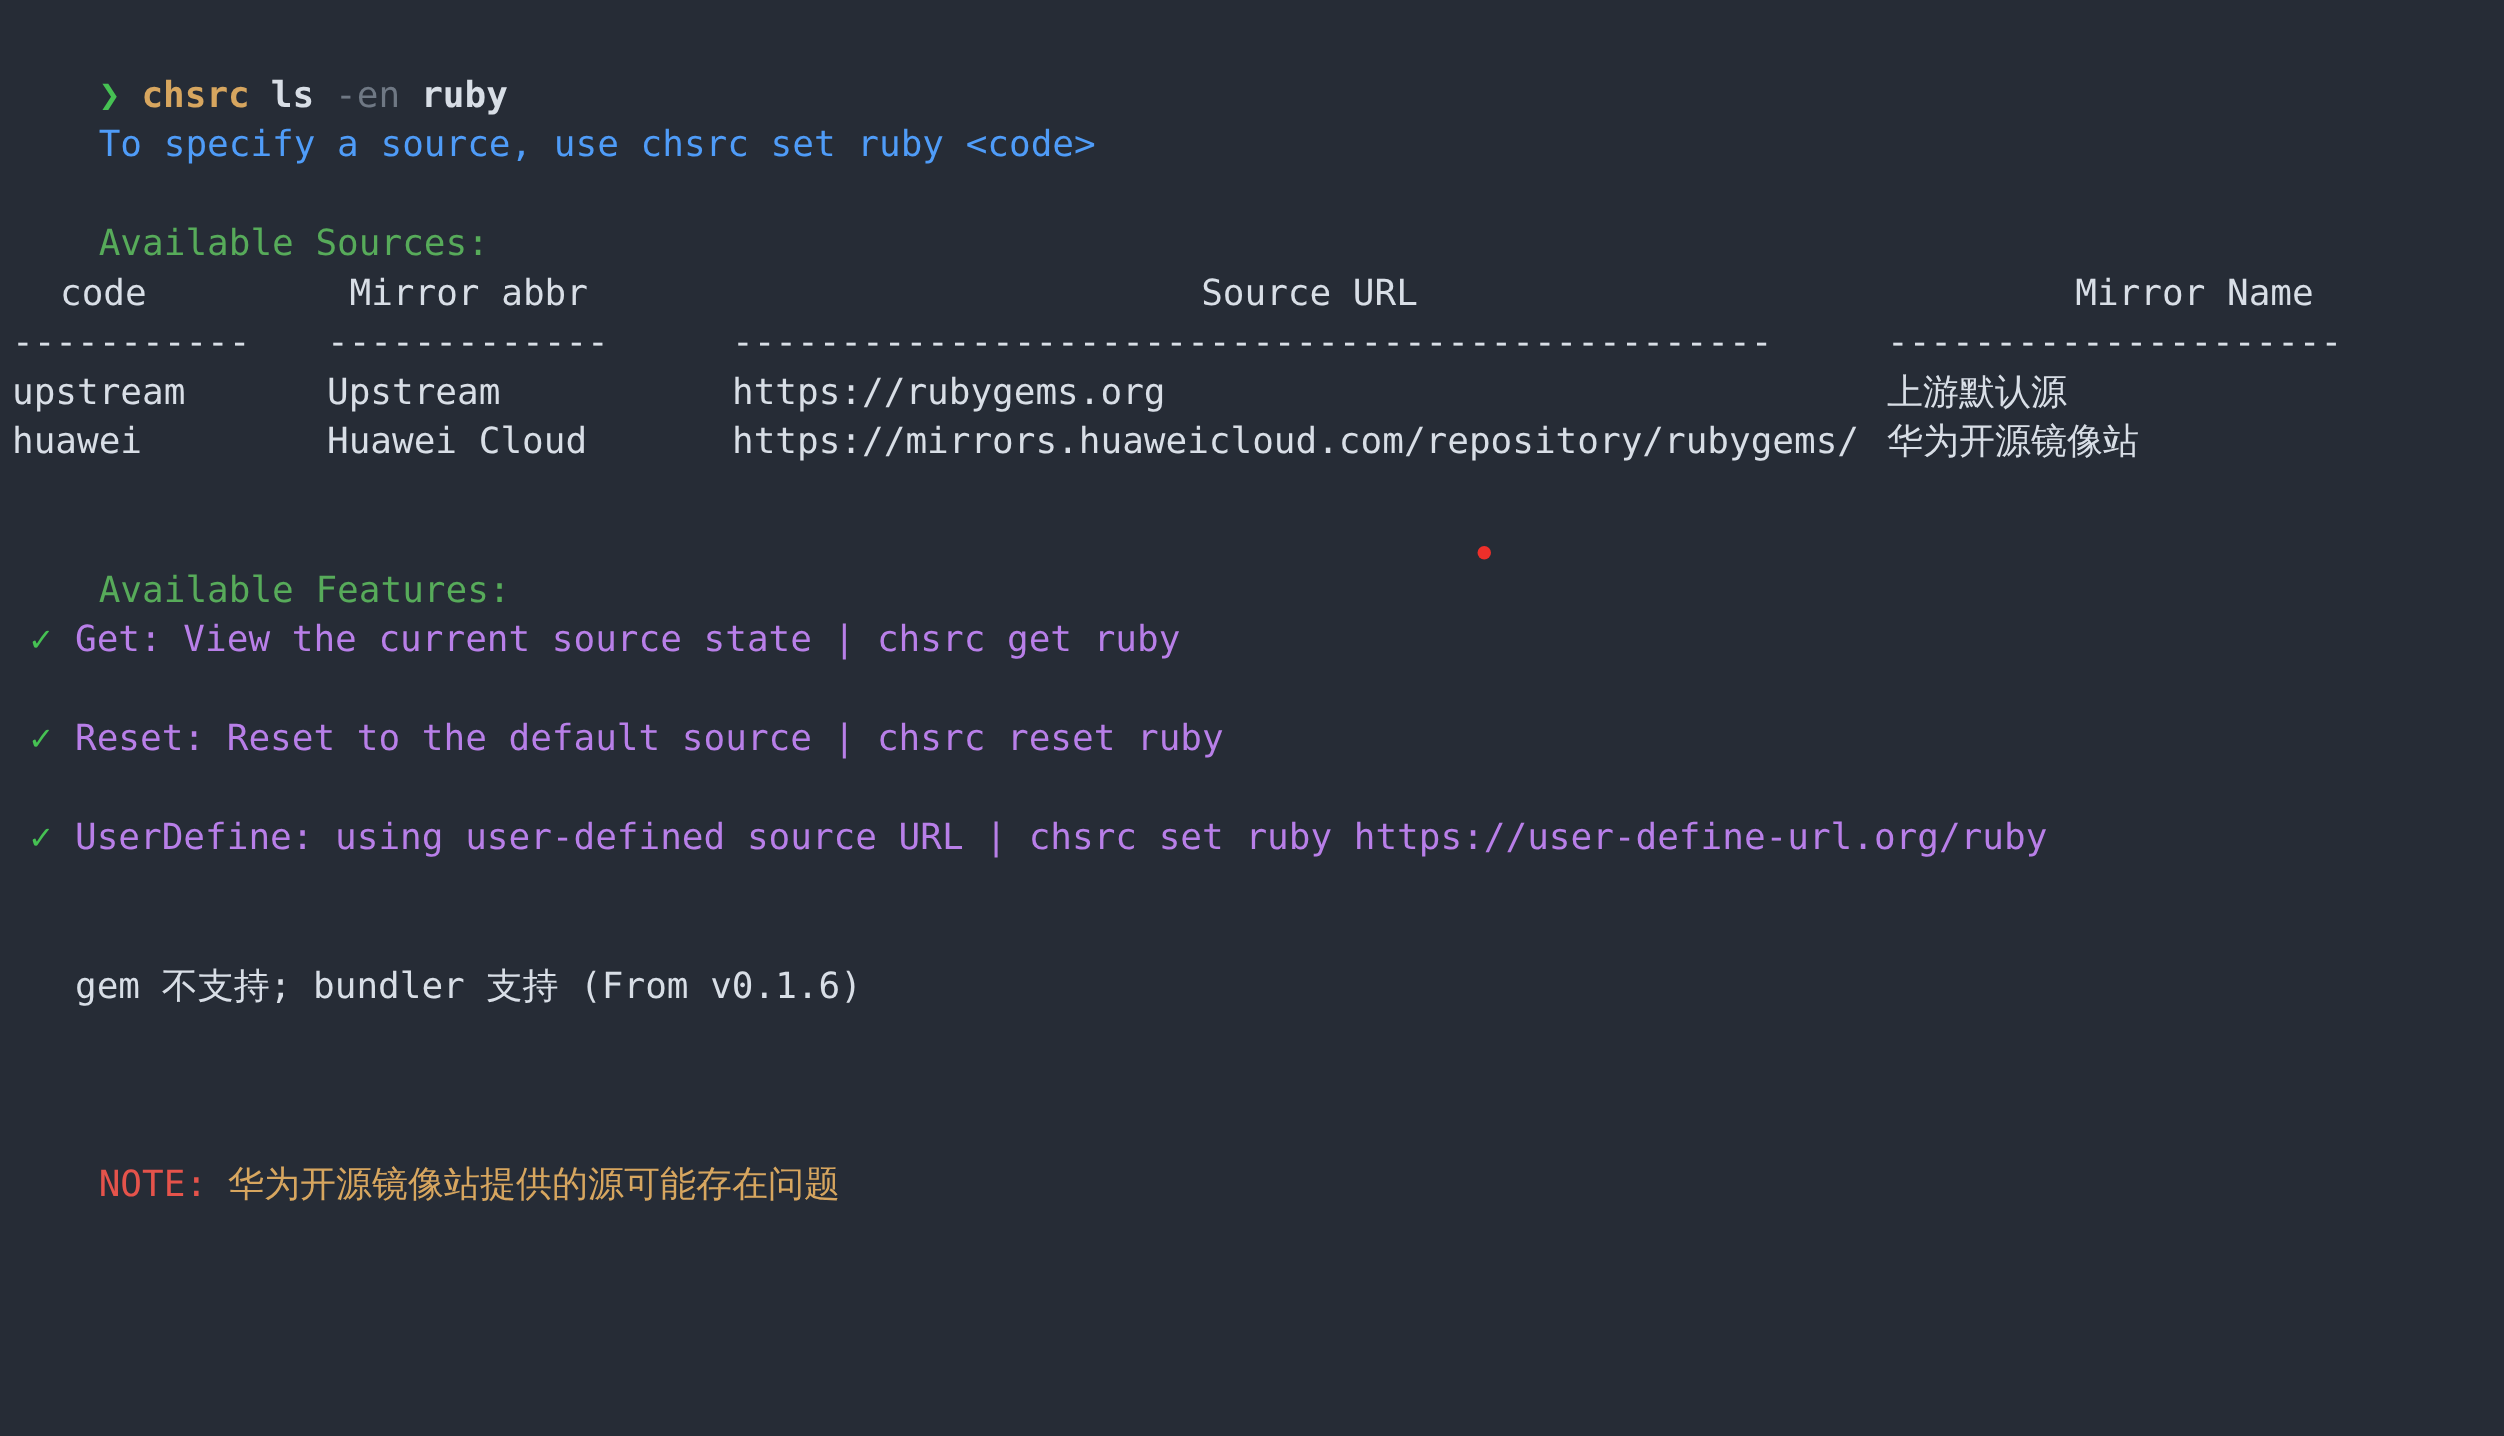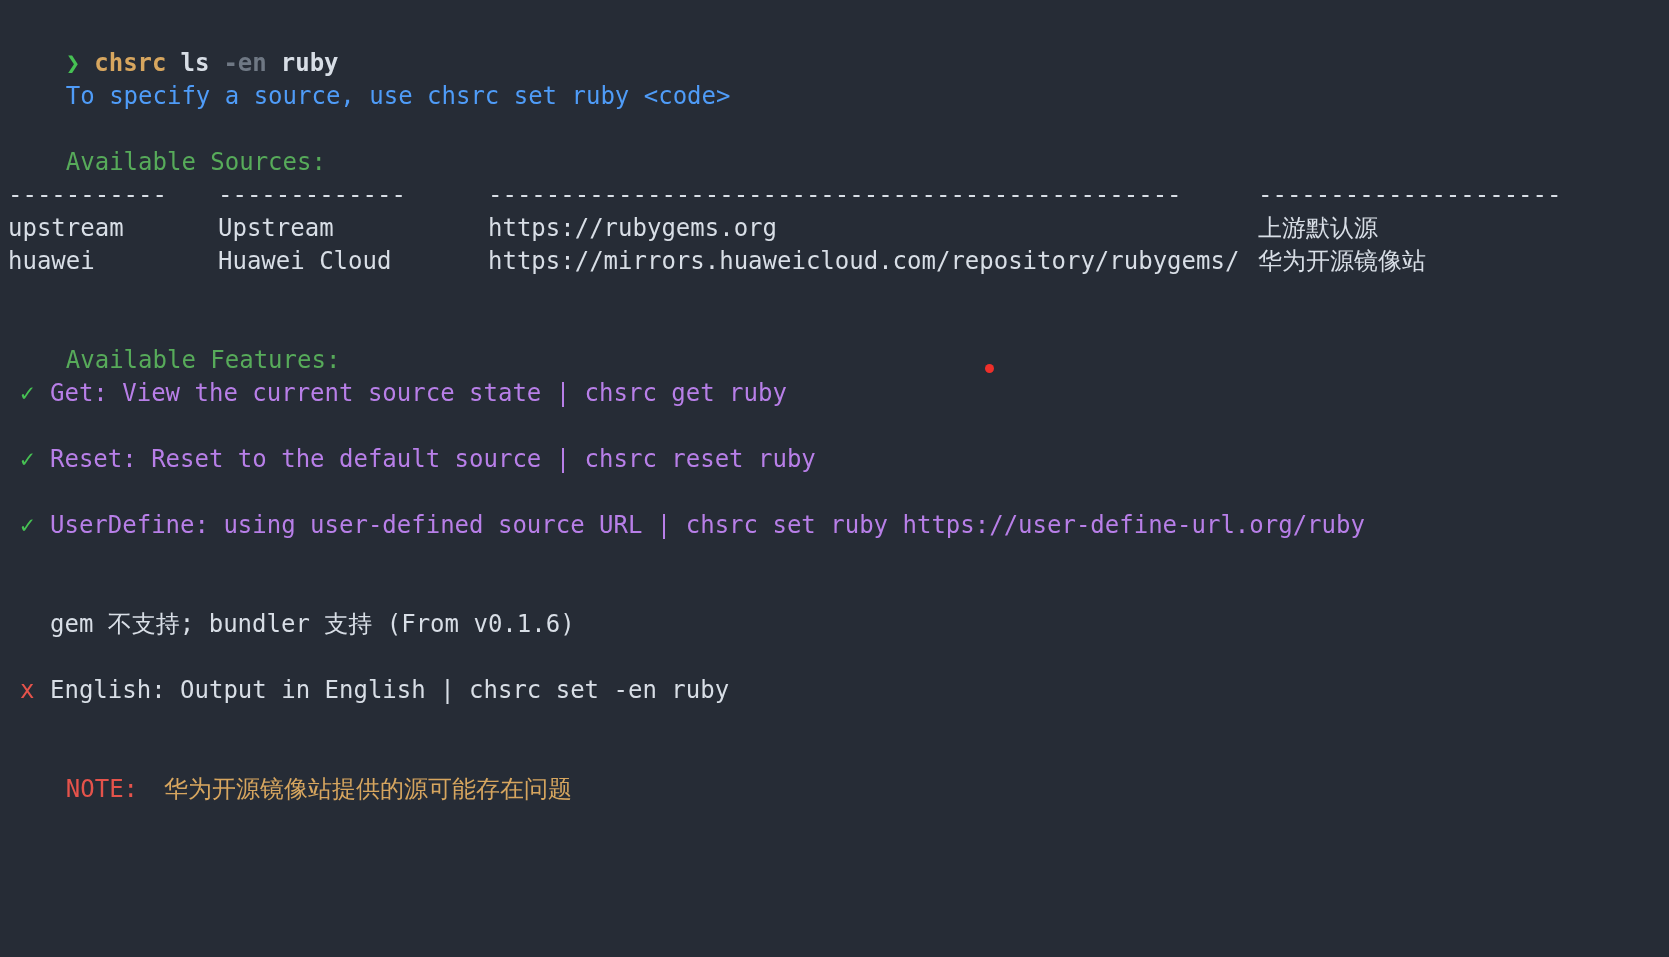--- a/index.html
+++ b/index.html
@@ -15,21 +15,21 @@
   .terminal{padding-left:8px;}
   .line{height:33px;line-height:33px;white-space:pre;}
   .blank{height:33px;}
   .partial{height:14px;overflow:hidden;}
   .t-green{color:var(--green,#57ab5a);}
   .t-bgreen{color:var(--bright_green,#46c153);}
   .t-yellow{color:var(--yellow,#d7a65f);}
   .t-blue{color:var(--blue,#4f9cf8);margin-top:11px;}
   .t-purple{color:var(--purple,#b87fe8);}
   .t-white{color:var(--white,#d8dee6);}
-  .t-gray{color:var(--gray,#6f7884);font-weight:bold;}
+  .t-gray{color:var(--gray,#6f7884);}
   .b{font-weight:bold;}
   .mr{margin-right:14px;}
 
   
   .cell{display:inline-block;vertical-align:top;box-sizing:border-box;overflow:visible;}
   .c0{width:210px;}
   .c1{width:270px;}
   .c2{width:770px;}
   .c3{width:410px;}
   .hdr .c0{padding-left:32px;}
@@ -37,21 +37,21 @@
   .hdr .c2{text-align:center;}
   .hdr .c3{text-align:center;}
 
   
   .ficon{display:inline-block;margin-left:12px;width:30px;}
   .ic-green{color:var(--bright_green,#46c153);}
   .ic-white{color:#c9ced6;}
   .ic-red{color:var(--red,#e5534b);}
 
   .note-label{color:var(--red,#e5534b);}
-  .note-text{color:var(--yellow,#d7a65f);margin-left:26px;}
+  .note-text{color:var(--yellow,#d7a65f);margin-left:14px;}
 
   .red-dot{
     position:absolute;left:985px;top:364px;
     width:9px;height:9px;border-radius:50%;
     background:#ee2f2a;
   }
 </style>
 </head>
 <body style="--background: #262c36; --teal: #39b8a8; --green: #57ab5a; --bright_green: #46c153; --yellow: #d7a65f; --blue: #4f9cf8; --purple: #b87fe8; --red: #e5534b; --white: #d8dee6; --gray: #6f7884;">
 
@@ -71,20 +71,21 @@
 
   <div class="line blank"></div>
 
   <div class="line">
     <span class="t-green">Available Sources:</span>
   </div>
 
   <div class="line blank"></div>
 
   <div>
+      <div class="line trow hdr"><span class="cell c0 t-white">code</span><span class="cell c1 t-white">Mirror abbr</span><span class="cell c2 t-white">Source URL</span><span class="cell c3 t-white">Mirror Name</span></div>
       <div class="line trow dashrow"><span class="cell c0 t-white">-----------</span><span class="cell c1 t-white">-------------</span><span class="cell c2 t-white">------------------------------------------------</span><span class="cell c3 t-white">---------------------</span></div>
       <div class="line trow "><span class="cell c0 t-white">upstream</span><span class="cell c1 t-white">Upstream</span><span class="cell c2 t-white">https://rubygems.org</span><span class="cell c3 t-white">上游默认源</span></div>
       <div class="line trow "><span class="cell c0 t-white">huawei</span><span class="cell c1 t-white">Huawei Cloud</span><span class="cell c2 t-white">https://mirrors.huaweicloud.com/repository/rubygems/</span><span class="cell c3 t-white">华为开源镜像站</span></div>
     </div>
 
   <div class="line blank"></div>
 
   <div class="line">
     <span class="t-green">Available Features:</span>
   </div>
@@ -93,21 +94,20 @@
       <div class="line blank"></div>
       <div class="line feat"><span class="ficon ic-green">✓</span><span class="t-purple">Get: View the current source state | chsrc get ruby</span></div>
       <div class="line blank"></div>
       <div class="line feat"><span class="ficon ic-green">✓</span><span class="t-purple">Reset: Reset to the default source | chsrc reset ruby</span></div>
       <div class="line blank"></div>
       <div class="line feat"><span class="ficon ic-green">✓</span><span class="t-purple">UserDefine: using user-defined source URL | chsrc set ruby https://user-define-url.org/ruby</span></div>
       <div class="line blank"></div>
       <div class="line blank"></div>
       <div class="line feat"><span class="ficon ic-white"></span><span class="t-white">gem 不支持; bundler 支持 (From v0.1.6)</span></div>
       <div class="line blank"></div>
-      <div class="line feat"><span class="ficon ic-red">x</span><span class="t-white">English: Output in English | chsrc set -en ruby</span></div>
     </div>
 
   <div class="line blank"></div>
 
   <div class="line">
     <span class="note-label">NOTE:</span><span class="note-text">华为开源镜像站提供的源可能存在问题</span>
   </div>
 
 </div>
 

